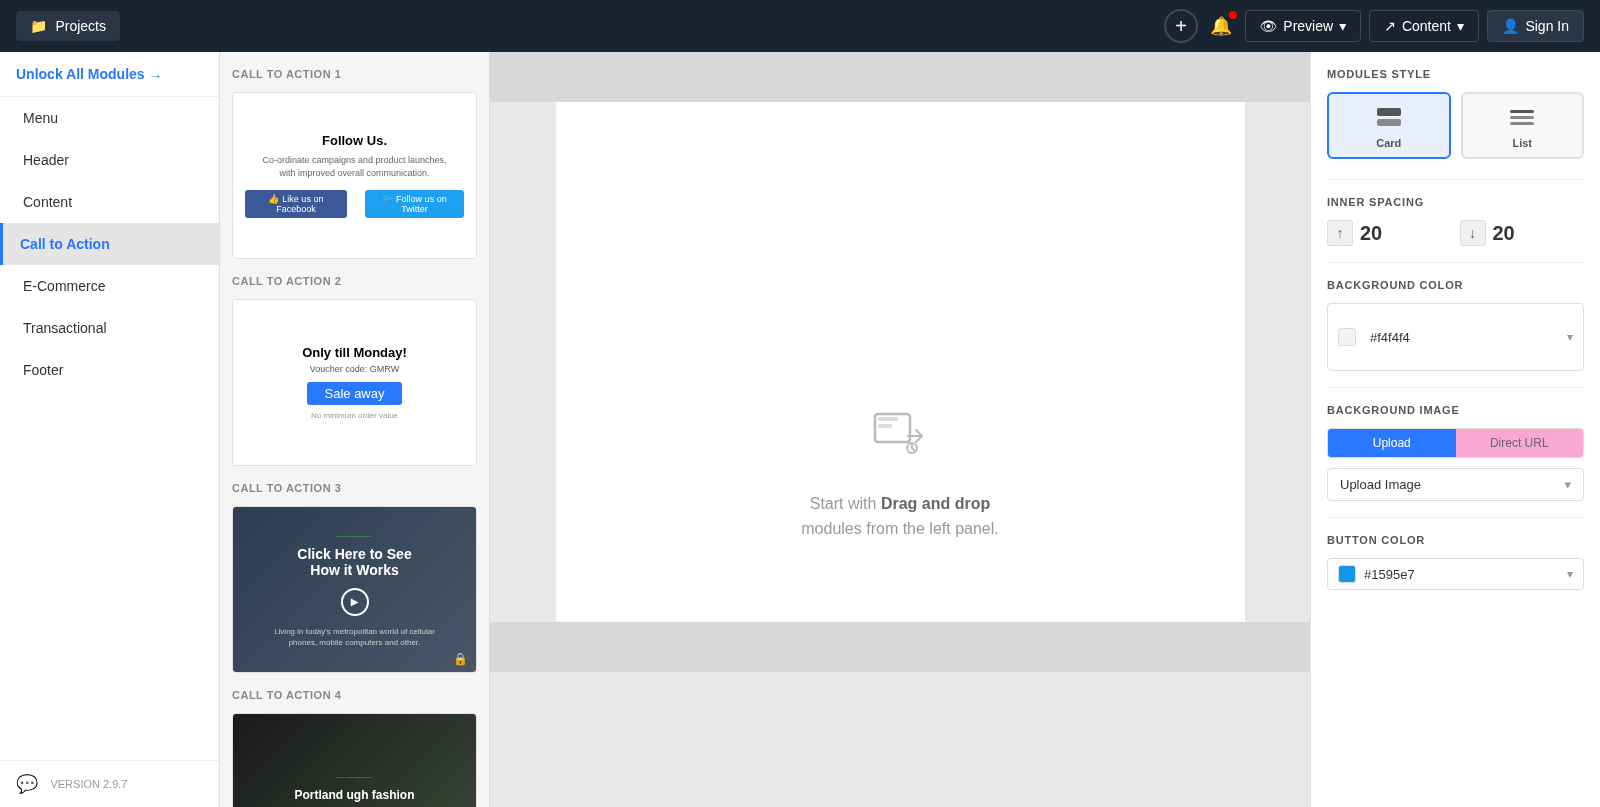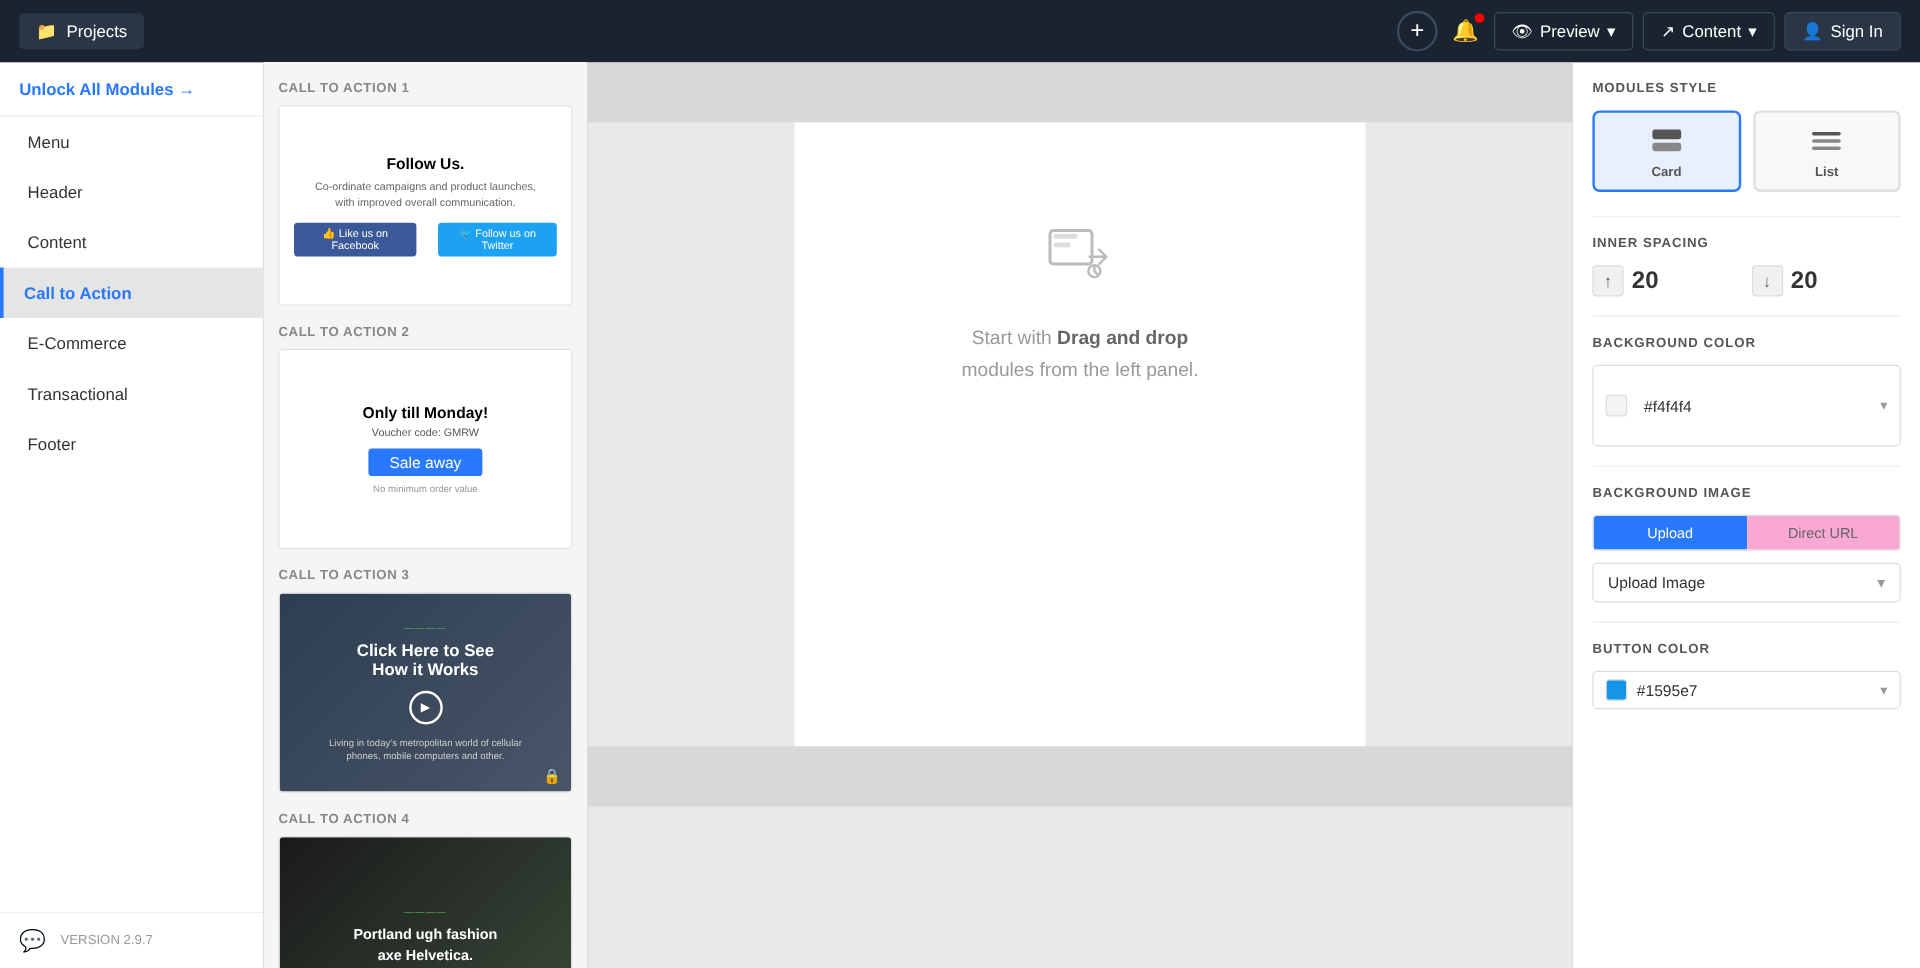--- a/index.html
+++ b/index.html
@@ -134,20 +134,21 @@
       text-transform: uppercase;
       letter-spacing: 0.5px;
     }
     .module-card {
       background: #fff;
       border: 1px solid #e0e0e0;
       border-radius: 4px;
       margin-bottom: 16px;
       overflow: hidden;
       cursor: pointer;
+      margin-top: 12px;
     }
     .module-card-preview {
       width: 100%;
       height: 165px;
       overflow: hidden;
       display: flex;
       align-items: center;
       justify-content: center;
       background: #fff;
       padding: 12px;
@@ -206,27 +207,27 @@
       overflow-y: auto;
       padding: 0;
     }
     .canvas-top-bar {
       width: 100%;
       background: #d8d8d8;
       height: 50px;
       flex-shrink: 0;
     }
     .canvas-content {
-      width: 476px;
+      width: 689px;
       min-height: 520px;
       background: #fff;
       display: flex;
       flex-direction: column;
       align-items: center;
-      justify-content: flex-start;
+      justify-content: flex-end;
     }
     .drag-drop-area {
       display: flex;
       flex-direction: column;
       align-items: center;
       justify-content: center;
       padding: 80px 40px;
       text-align: center;
     }
     .drag-icon { font-size: 48px; color: #bbb; margin-bottom: 16px; }

